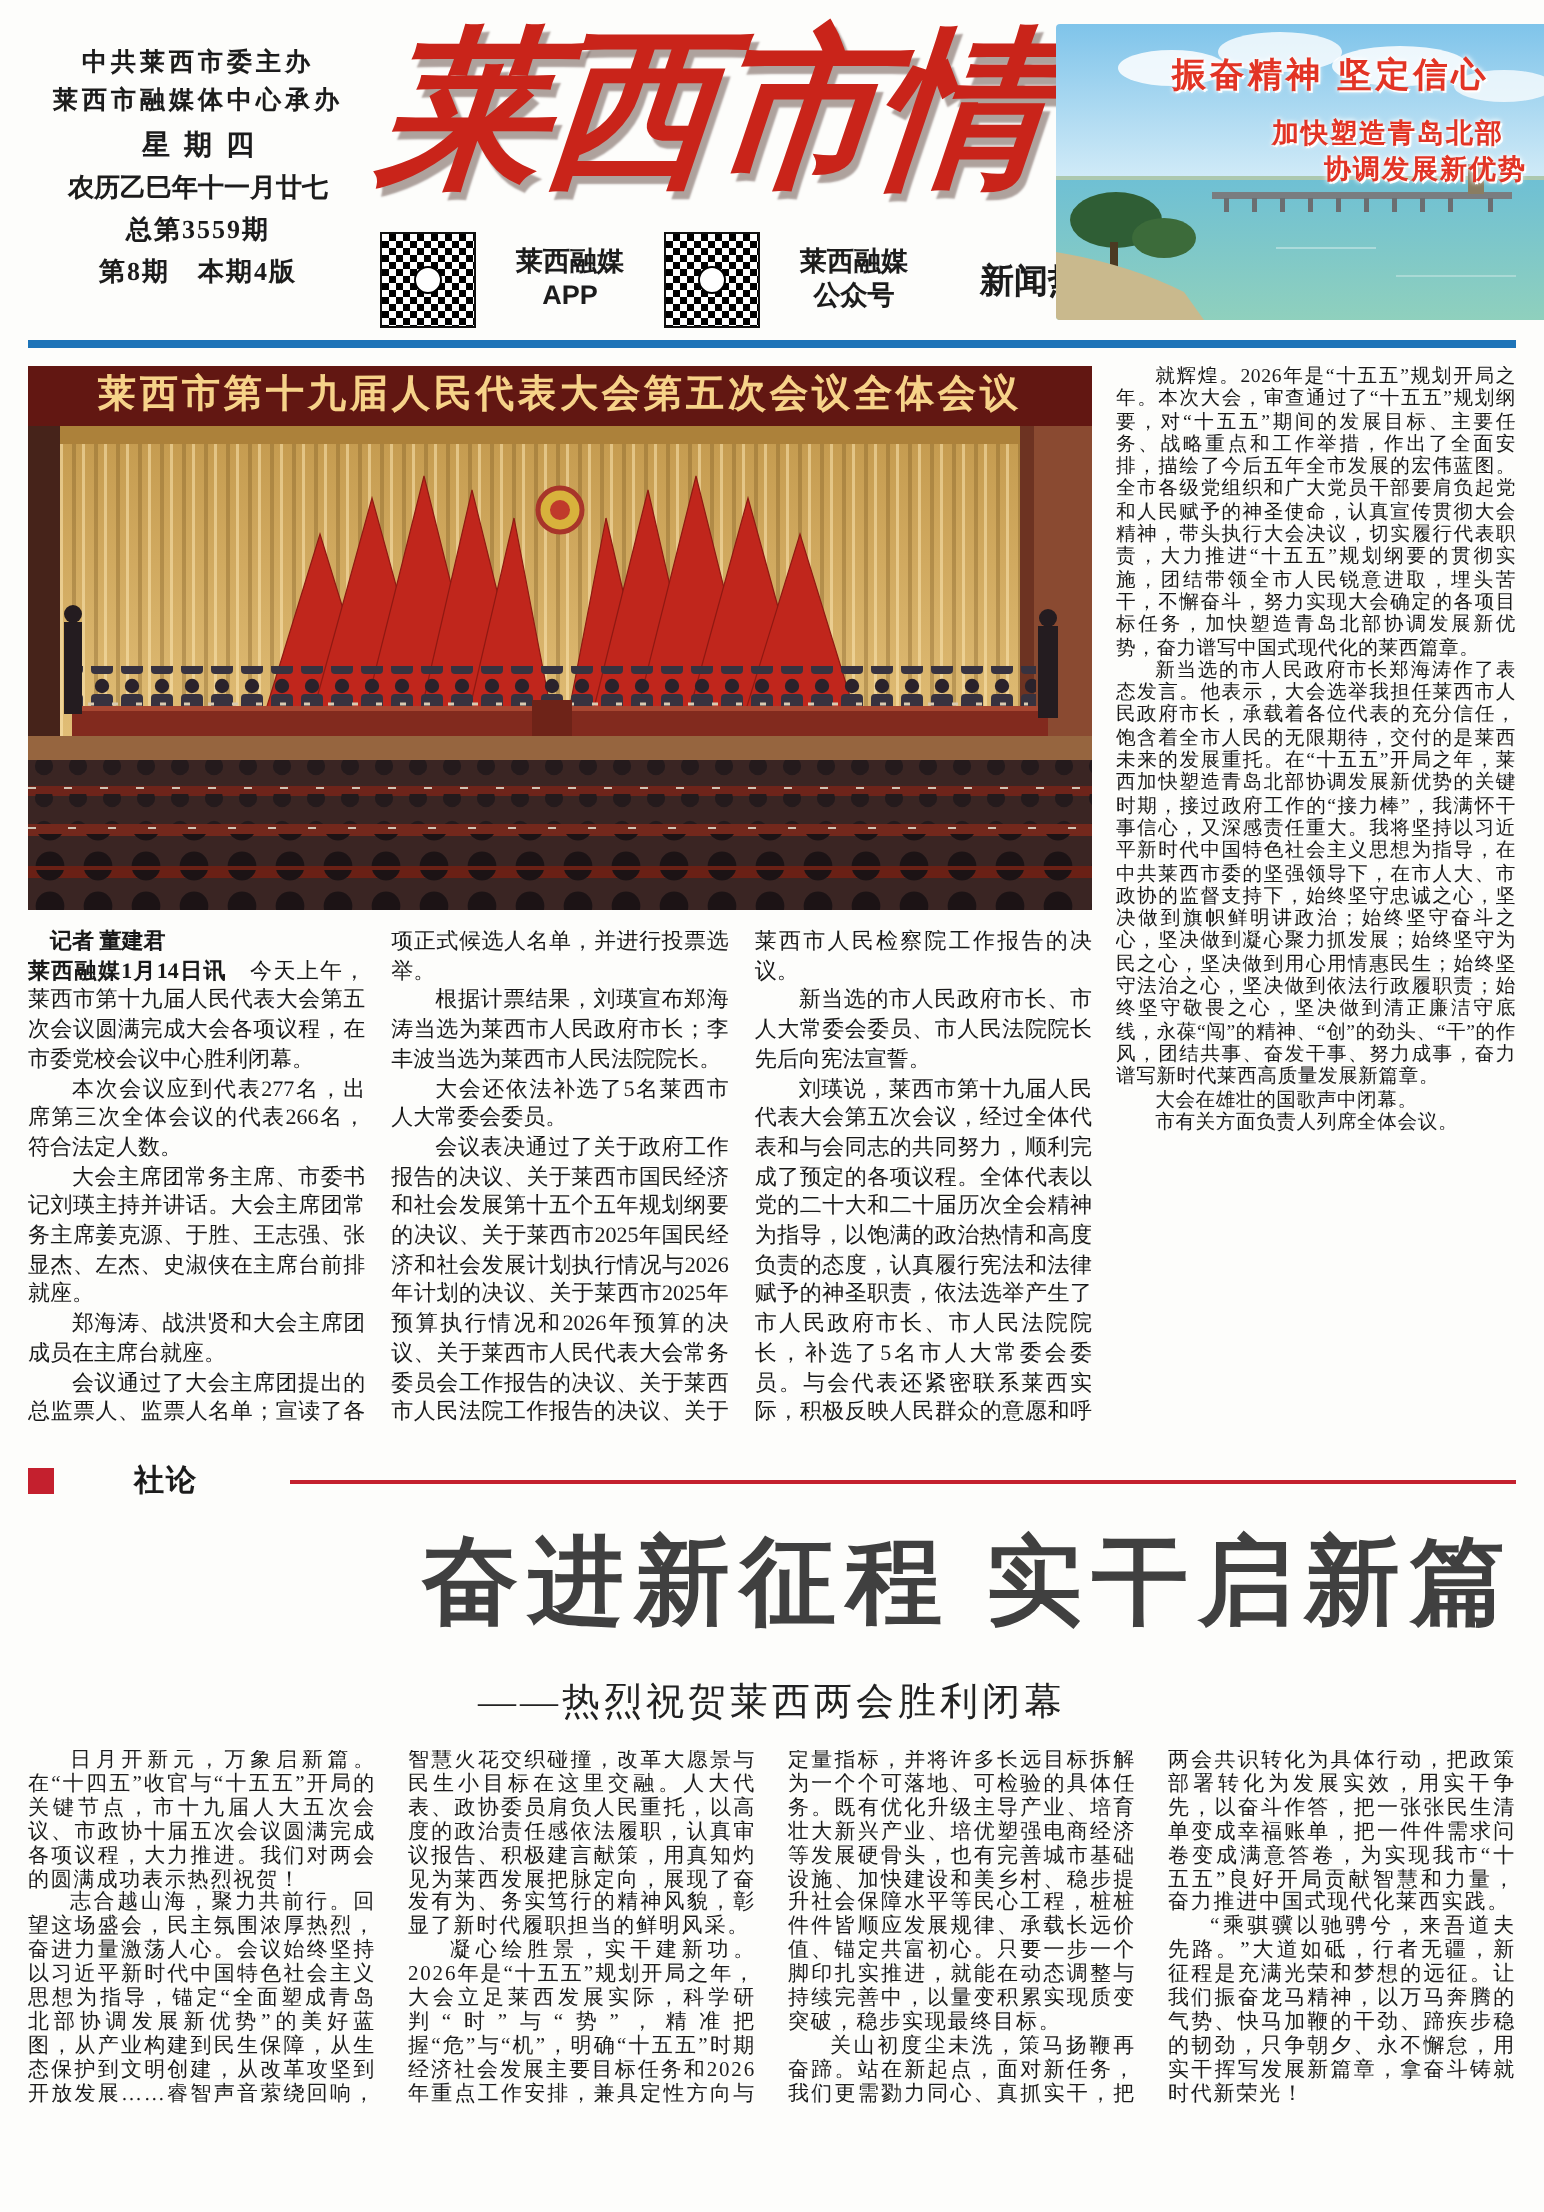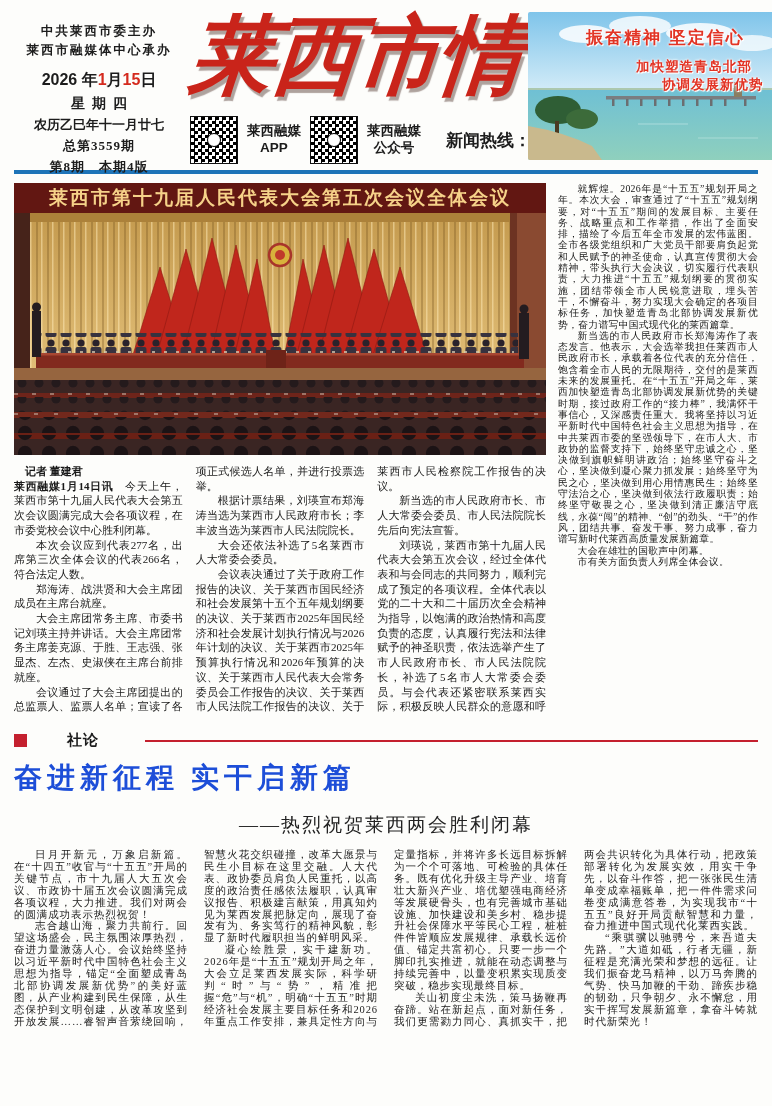--- a/index.html
+++ b/index.html
@@ -18,21 +18,21 @@
   .lunar{font-weight:bold;font-size:13px;margin-top:3px;}
   .issue{font-weight:bold;font-size:13px;margin-top:3px;letter-spacing:1px;}
   .mh-center{position:relative;text-align:center;}
   .paper-title{
     font-family:"Liberation Sans","DejaVu Sans",sans-serif;font-weight:900;font-style:italic;
     font-size:86px;line-height:1.05;color:#c9241a;letter-spacing:-3px;
     transform:skewX(-5deg);margin-top:2px;
     text-shadow:3px 4px 1px rgba(45,12,6,.38);
     white-space:nowrap;
   }
-  .qr-row{position:absolute;left:176px;top:108px;display:flex;align-items:center;gap:9px;}
+  .qr-row{position:absolute;left:176px;top:108px;display:flex;align-items:center;gap:20px;}
   .qr{width:46px;height:46px;border:1px solid #111;background:
       repeating-conic-gradient(#000 0% 25%, #fff 0% 50%);background-size:7px 7px;position:relative;flex:0 0 auto;}
   .qr::after{content:"";position:absolute;inset:16px;background:#fff;border:1.5px solid #000;border-radius:50%;}
   .qr-label{font-family:"Liberation Sans","DejaVu Sans",sans-serif;font-weight:bold;font-size:13.5px;line-height:1.25;text-align:center;}
   .hotline{font-family:"Liberation Sans","DejaVu Sans",sans-serif;font-weight:bold;font-size:17px;margin-left:16px;white-space:nowrap;}
   
   .promo{position:relative;width:256px;height:148px;margin-top:4px;overflow:hidden;border-radius:2px;}
   .promo svg{position:absolute;inset:0;width:100%;height:100%;}
   .promo-text{position:absolute;color:#e23425;font-weight:bold;font-family:"Liberation Sans","DejaVu Sans",sans-serif;
     text-shadow:0 0 3px #fff,0 0 2px #fff,1px 1px 0 #fff;white-space:nowrap;}
@@ -62,39 +62,36 @@
   .flow-cols p.p-first{text-indent:0;}
   .flow-cols .dl{font-weight:bold;}
   .right-col{font-size:9.8px;line-height:11.3px;letter-spacing:0.3px;text-align:justify;overflow:hidden;height:540px;color:#191919;}
   .right-col p{margin:0;text-indent:2em;}
   
   .editorial{margin-top:8px;}
   .ed-label-row{display:flex;align-items:center;gap:36px;}
   .ed-square{width:13px;height:13px;background:#c4202e;flex:0 0 auto;}
   .ed-label{font-family:"Liberation Sans","DejaVu Sans",sans-serif;font-weight:bold;font-size:15px;margin-left:4px;letter-spacing:1px;}
   .ed-rule{flex:1;height:2px;background:#c4202e;margin-left:10px;}
-  .ed-title{text-align:left;font-weight:bold;font-size:28px;letter-spacing:5px;margin-top:9px;color:#1d4ed8;}
+  .ed-title{text-align:right;font-weight:bold;font-size:48px;letter-spacing:5px;margin-top:9px;color:#404040;}
   .ed-subtitle{text-align:center;font-size:19px;letter-spacing:2px;margin-top:15px;color:#222;}
   .ed-body{column-count:4;column-gap:16px;margin-top:11px;height:184px;overflow:hidden;
     font-size:10.5px;line-height:11.9px;letter-spacing:0.9px;text-align:justify;color:#1b1b1b;}
   .ed-body p{margin:0;text-indent:2em;}
 </style>
 </head>
 <body>
 
 <div class="page">
 
   <div class="masthead">
     <div class="mh-left">
       <div class="pub">
         <div>中共莱西市委主办</div>
         <div>莱西市融媒体中心承办</div>
-      </div>
-      <div class="date-line">
-        <span>2026 年</span><span class="red">1</span><span>月</span><span class="red">15</span><span>日</span>
       </div>
       <div class="weekday">星期四</div>
       <div class="lunar">农历乙巳年十一月廿七</div>
       <div class="issue">总第3559期</div>
       <div class="issue">第8期　本期4版</div>
     </div>
 
     <div class="mh-center">
       <div class="paper-title">莱西市情</div>
     </div>
@@ -226,22 +223,22 @@
           <rect x="0" y="250" width="532" height="6" fill="#6a2015"></rect>
           <rect x="0" y="252" width="532" height="20" fill="url(#heads2)"></rect>
         </svg>
         <div class="photo-banner">莱西市第十九届人民代表大会第五次会议全体会议</div>
       </div>
 
       <div class="flow-cols">
         <p class="byline">记者 董建君</p>
         <p class="p-first"><span class="dl">莱西融媒1月14日讯</span><span>　今天上午，莱西市第十九届人民代表大会第五次会议圆满完成大会各项议程，在市委党校会议中心胜利闭幕。</span></p>
         <p>本次会议应到代表277名，出席第三次全体会议的代表266名，符合法定人数。</p>
+        <p>大会主席团常务主席、市委书记刘瑛主持并讲话。大会主席团常务主席姜克源、于胜、王志强、张显杰、左杰、史淑侠在主席台前排就座。</p>
         <p>郑海涛、战洪贤和大会主席团成员在主席台就座。</p>
-        <p>大会主席团常务主席、市委书记刘瑛主持并讲话。大会主席团常务主席姜克源、于胜、王志强、张显杰、左杰、史淑侠在主席台前排就座。</p>
         <p>会议通过了大会主席团提出的总监票人、监票人名单；宣读了各项正式候选人名单，并进行投票选举。</p>
         <p>根据计票结果，刘瑛宣布郑海涛当选为莱西市人民政府市长；李丰波当选为莱西市人民法院院长。</p>
         <p>大会还依法补选了5名莱西市人大常委会委员。</p>
         <p>会议表决通过了关于政府工作报告的决议、关于莱西市国民经济和社会发展第十五个五年规划纲要的决议、关于莱西市2025年国民经济和社会发展计划执行情况与2026年计划的决议、关于莱西市2025年预算执行情况和2026年预算的决议、关于莱西市人民代表大会常务委员会工作报告的决议、关于莱西市人民法院工作报告的决议、关于莱西市人民检察院工作报告的决议。</p>
         <p>新当选的市人民政府市长、市人大常委会委员、市人民法院院长先后向宪法宣誓。</p>
         <p>刘瑛说，莱西市第十九届人民代表大会第五次会议，经过全体代表和与会同志的共同努力，顺利完成了预定的各项议程。全体代表以党的二十大和二十届历次全会精神为指导，以饱满的政治热情和高度负责的态度，认真履行宪法和法律赋予的神圣职责，依法选举产生了市人民政府市长、市人民法院院长，补选了5名市人大常委会委员。与会代表还紧密联系莱西实际，积极反映人民群众的意愿和呼声，提出了许多宝贵的建议。这是一次民主团结、务实奋进的大会，也是一次凝心聚力、继往开来的大会，承载着全市人民的殷切期望，汇聚起共促莱西高质量发展的磅礴力量。</p>
 
       </div>
     </div>
 

